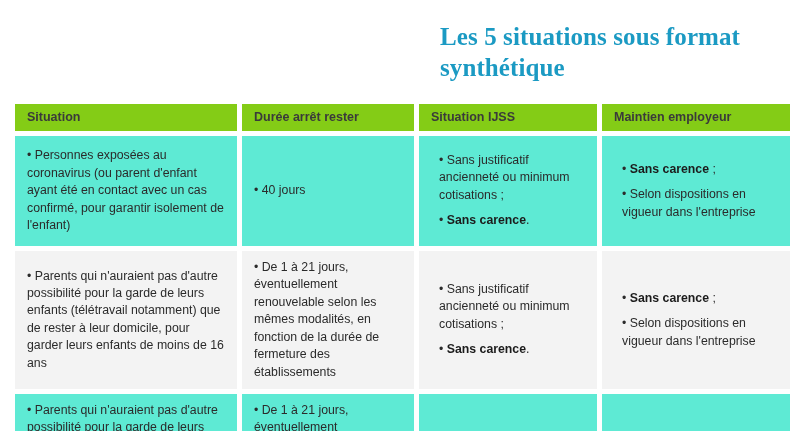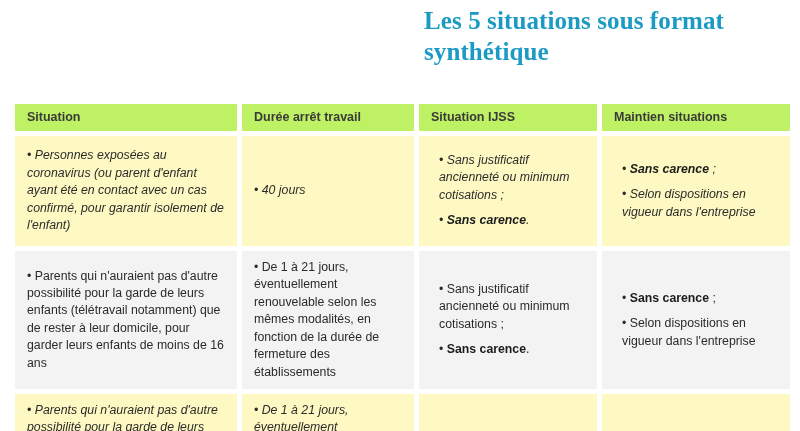--- a/index.html
+++ b/index.html
@@ -17,21 +17,21 @@
   }
 
   
   .title-block {
     position: absolute;
     left: 424px;
     top: 6px;
     width: 360px;
   }
   .page-title {
-    margin: 0;
+    margin: 16px;
     font-family: "Liberation Serif", serif;
     font-weight: bold;
     font-size: 25px;
     line-height: 1.22;
     color: #1b9ac3;
     letter-spacing: 0.1px;
   }
 
   
   .table-wrap {
@@ -54,43 +54,42 @@
     text-align: left;
   }
 
   col.c1 { width: 222px; }
   col.c2 { width: 172px; }
   col.c3 { width: 178px; }
   col.c4 { width: 188px; }
 
   
   .hdr-cell {
-    background: #bef264;
+    background: #84cc16;
     height: 27px;
     vertical-align: middle;
   }
   .hdr-cell .hdr-text {
     display: block;
     padding: 0 0 0 12px;
     font-size: 12.5px;
     color: #3a3a3a;
     line-height: 27px;
     white-space: nowrap;
   }
 
   
   .body-cell {
     vertical-align: middle;
   }
   .row-shaded .body-cell {
     background: #f3f3f3;
   }
   .row-plain .body-cell {
-    background: #fef9c3;
-    font-style: italic;
+    background: #5eead4;
   }
   .cell-inner {
     padding: 8px 10px 8px 12px;
     font-size: 12.3px;
     line-height: 1.42;
     color: #2b2b2b;
   }
   .cell-inner p {
     margin: 8px;
   }
@@ -118,27 +117,27 @@
         <col class="c2">
         <col class="c3">
         <col class="c4">
     </colgroup>
     <thead>
       <tr>
         <th class="hdr-cell">
           <span class="hdr-text">Situation</span>
         </th>
         <th class="hdr-cell">
-          <span class="hdr-text">Durée arrêt travail</span>
+          <span class="hdr-text">Durée arrêt rester</span>
         </th>
         <th class="hdr-cell">
           <span class="hdr-text">Situation IJSS</span>
         </th>
         <th class="hdr-cell">
-          <span class="hdr-text">Maintien situations</span>
+          <span class="hdr-text">Maintien employeur</span>
         </th>
       </tr>
     </thead>
     <tbody>
 
       <tr class="row-plain row-1">
         <td class="body-cell">
           <div class="cell-inner">• Personnes exposées au coronavirus (ou parent d'enfant ayant été en contact avec un cas confirmé, pour garantir isolement de l'enfant)</div>
         </td>
         <td class="body-cell">

